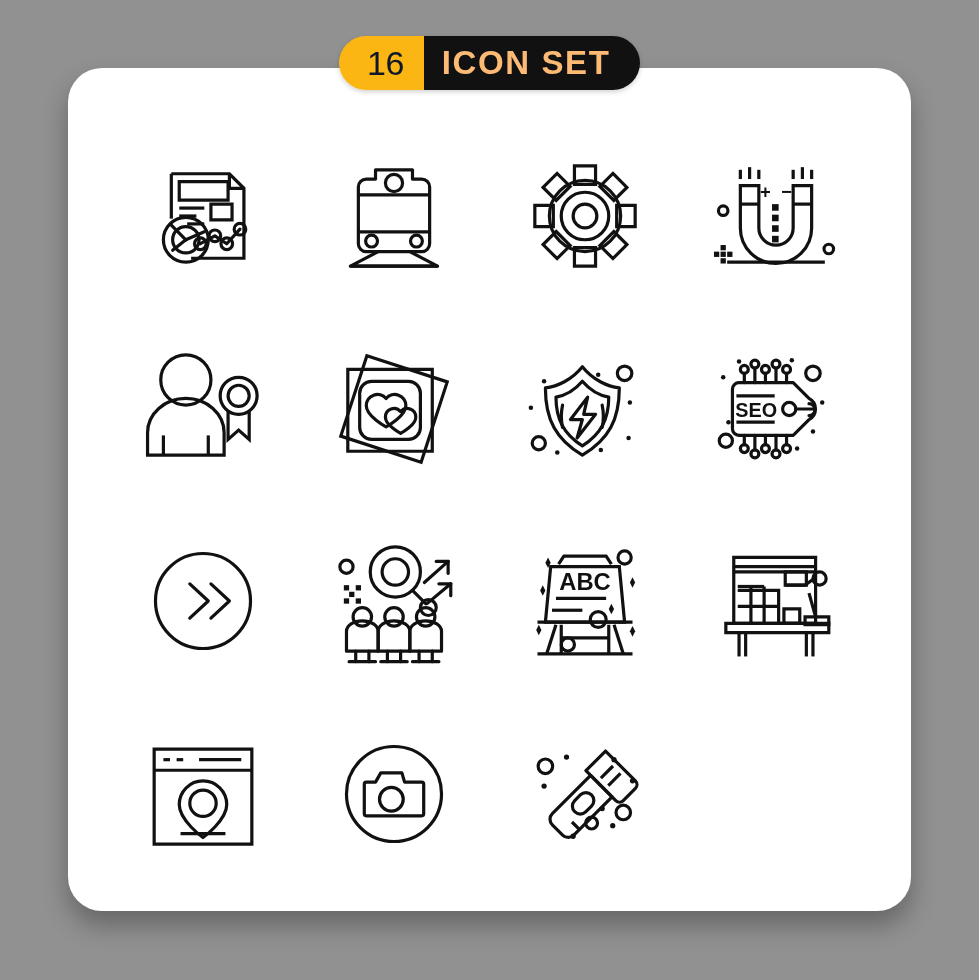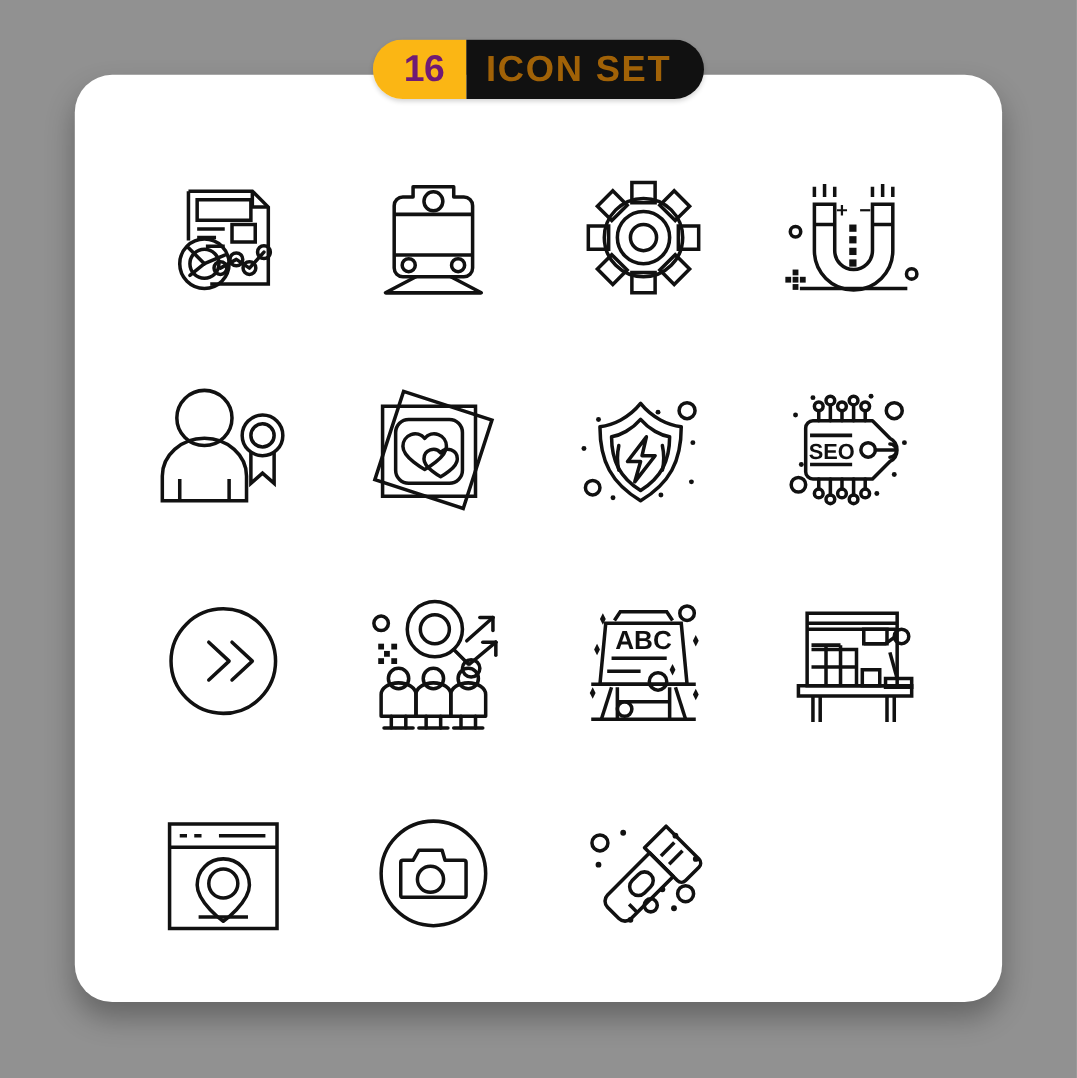--- a/index.html
+++ b/index.html
@@ -39,32 +39,32 @@
     height: 54px;
     display: flex;
     align-items: stretch;
     border-radius: 27px;
     overflow: hidden;
     z-index: 5;
     box-shadow: 0 2px 5px rgba(0,0,0,0.18);
   }
   .badge-count {
     background: #FBB614;
-    color: #701a75;
+    color: #0f172a;
     font-size: 34px;
-    font-weight: bold;
+    font-weight: normal;
     letter-spacing: -0.5px;
     display: flex;
     align-items: center;
     justify-content: center;
     padding: 0 20px 0 28px;
   }
   .badge-title {
     background: #111111;
-    color: #a16207;
+    color: #fdba74;
     font-size: 33px;
     font-weight: bold;
     letter-spacing: 1.6px;
     display: flex;
     align-items: center;
     justify-content: center;
     padding: 0 30px 0 18px;
   }
 
   

